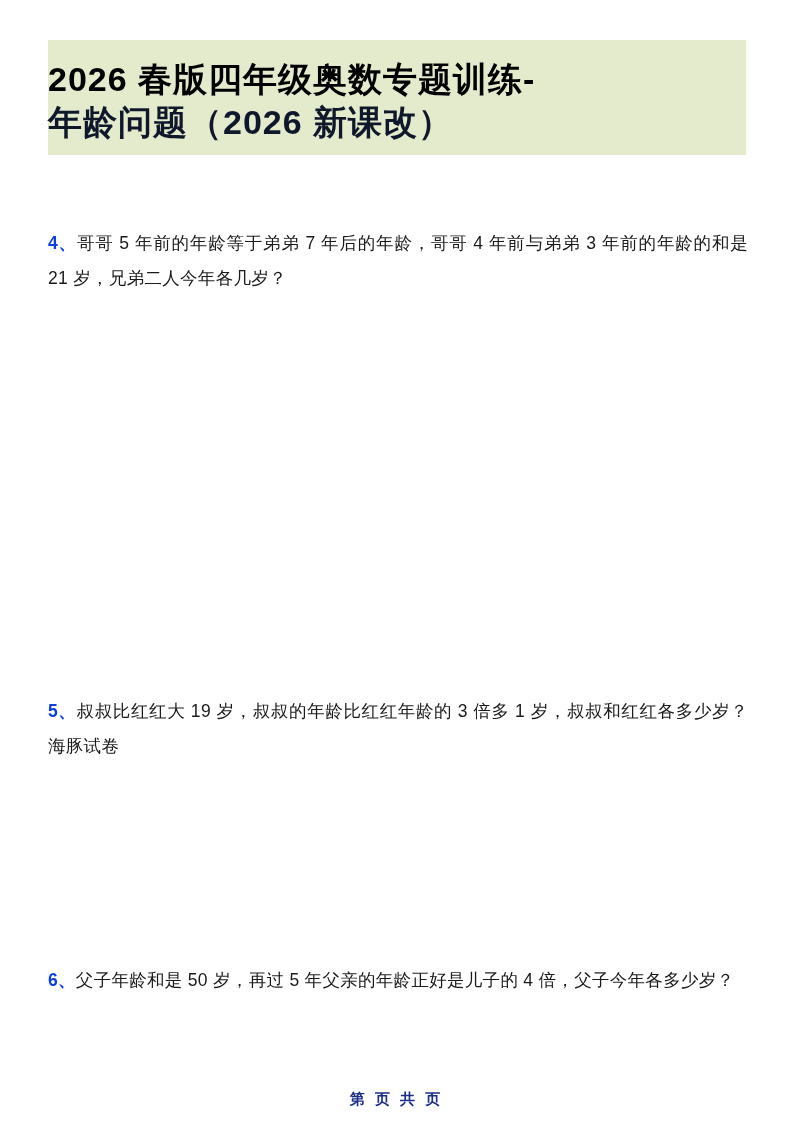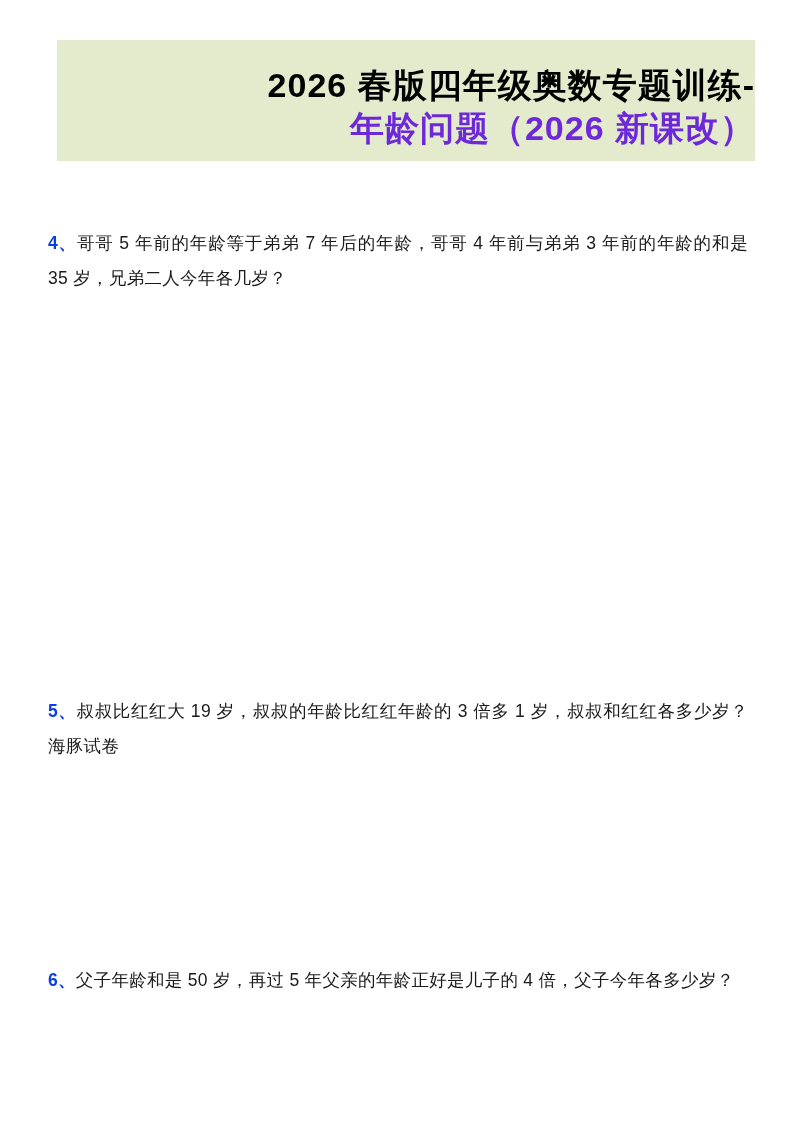--- a/index.html
+++ b/index.html
@@ -20,36 +20,35 @@
     box-sizing: border-box;
     padding: 0;
     position: relative;
   }
   .title-banner {
     position: absolute;
     left: 48px;
     top: 40px;
     width: 698px;
     background: #e4ebcd;
-    text-align: right;
-    padding: 24px 0 12px 0;
+    text-align: left;
+    padding: 18px 0 12px 0;
     box-sizing: border-box;
-    margin-left: 9px;
   }
   .title-line1 {
     font-size: 34px;
     font-weight: bold;
     color: #000000;
     line-height: 1.25;
     letter-spacing: 1px;
   }
   .title-line2 {
     font-size: 34px;
     font-weight: bold;
-    color: #6d28d9;
+    color: #0f172a;
     line-height: 1.25;
     letter-spacing: 1px;
   }
   .problems {
     position: absolute;
     left: 48px;
     top: 208px;
     width: 700px;
   }
   .problem {
@@ -87,27 +86,28 @@
 <div class="page">
 
   <div class="title-banner">
     <div class="title-line1">2026 春版四年级奥数专题训练-</div>
     <div class="title-line2">年龄问题（2026 新课改）</div>
   </div>
 
   <div class="problems">
 
     <div class="problem p1">
-      <p class="problem-text"><span class="num">4、</span><span>哥哥 5 年前的年龄等于弟弟 7 年后的年龄，哥哥 4 年前与弟弟 3 年前的年龄的和是 35 岁，兄弟二人今年各几岁？</span></p>
+      <p class="problem-text"><span class="num">4、</span><span>哥哥 5 年前的年龄等于弟弟 7 年后的年龄，哥哥 4 年前与弟弟 3 年前的年龄的和是 21 岁，兄弟二人今年各几岁？</span></p>
     </div>
 
     <div class="problem p2">
       <p class="problem-text"><span class="num">5、</span><span>叔叔比红红大 19 岁，叔叔的年龄比红红年龄的 3 倍多 1 岁，叔叔和红红各多少岁？海豚试卷</span></p>
     </div>
 
     <div class="problem p3">
       <p class="problem-text"><span class="num">6、</span><span>父子年龄和是 50 岁，再过 5 年父亲的年龄正好是儿子的 4 倍，父子今年各多少岁？</span></p>
     </div>
 
   </div>
 
+  <div class="footer">第 页 共 页</div>
 
 </div>
 
 </body></html>

